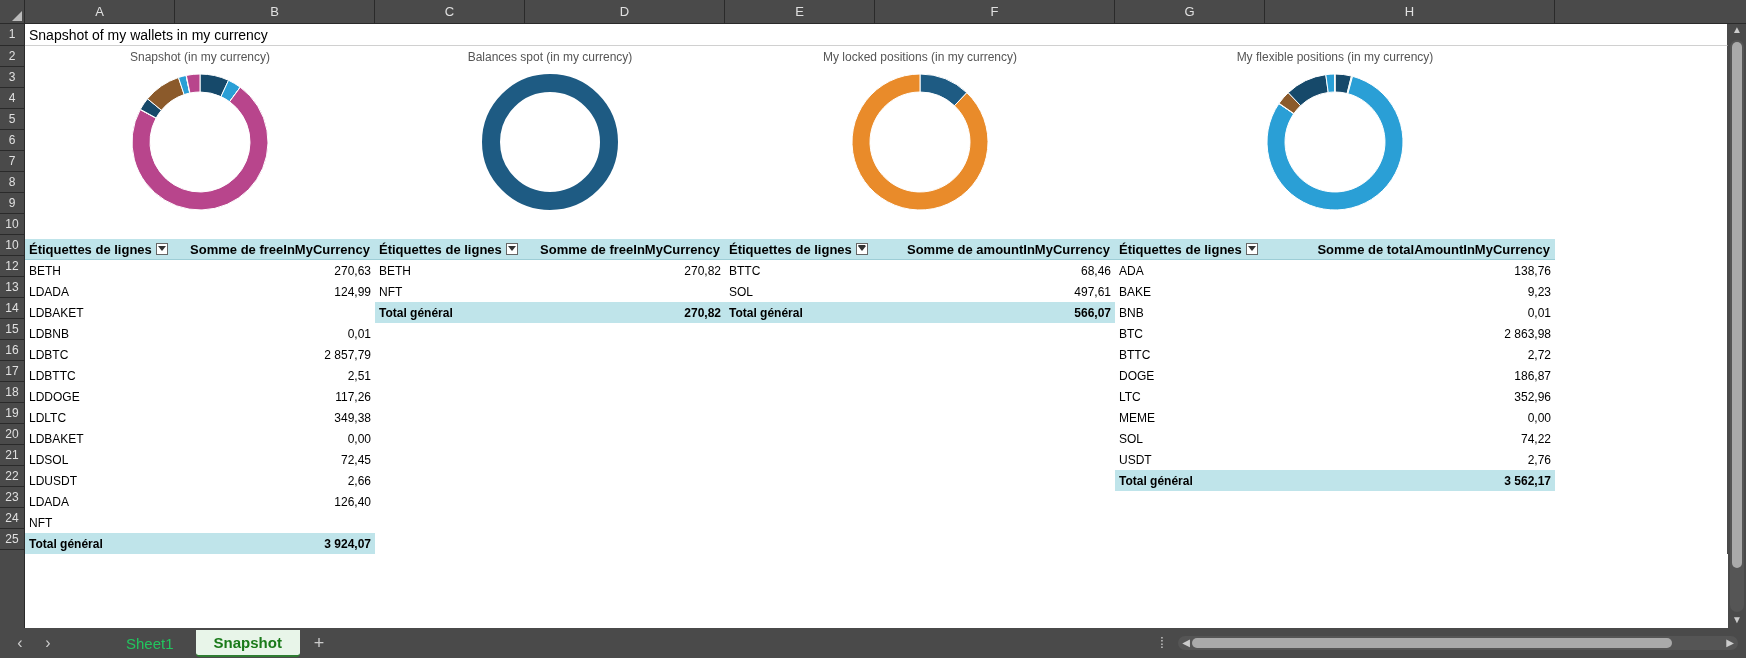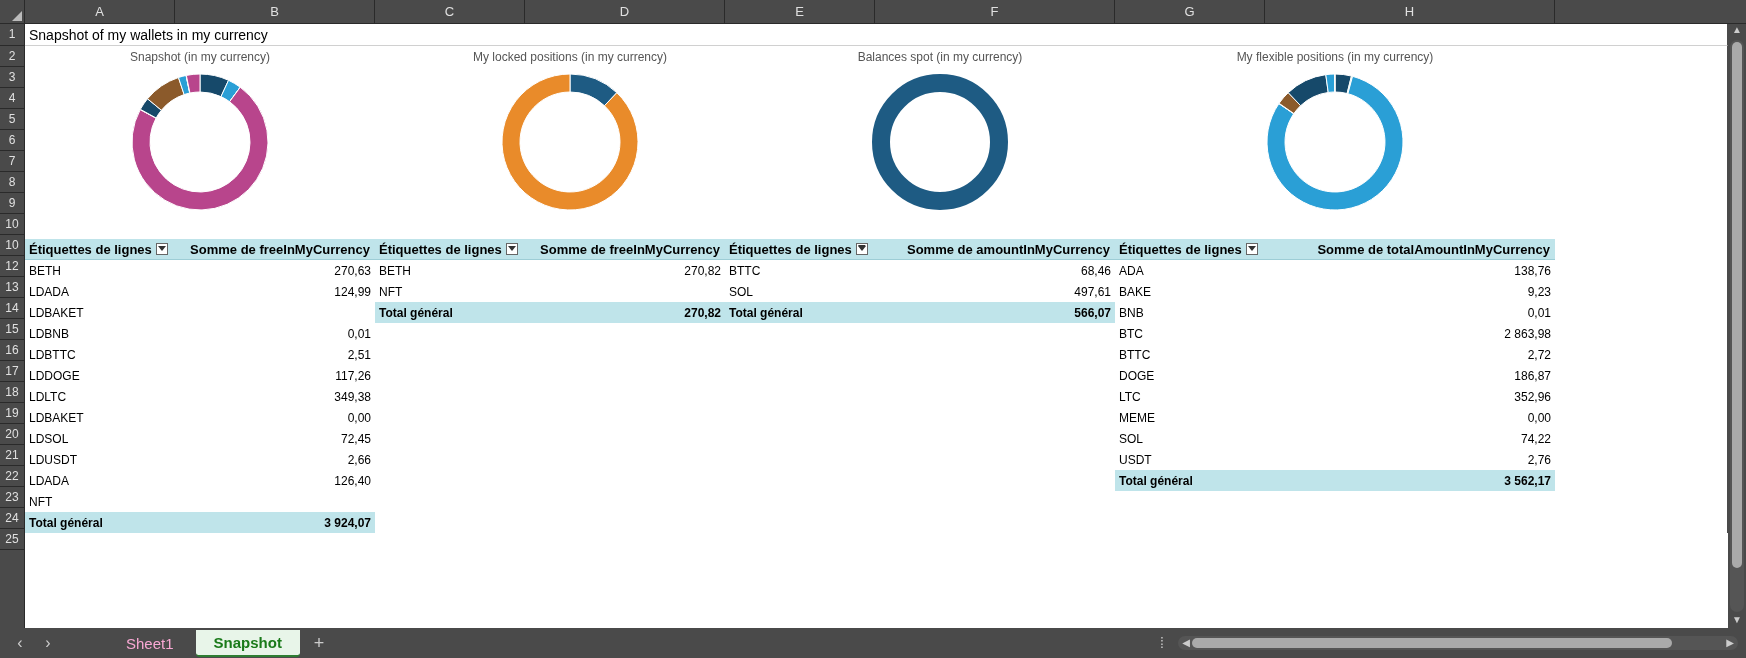--- a/index.html
+++ b/index.html
@@ -178,21 +178,21 @@
     gap: 4px;
   }
   .nav-arrow {
     color: #ccc;
     width: 24px; height: 24px;
     display: flex; align-items: center; justify-content: center;
     font-size: 16px;
   }
   .tab {
     background: #4a4a4a;
-    color: #f9a8d4;
+    color: #22c55e;
     padding: 4px 18px;
     font-size: 15px;
     border-radius: 0 0 4px 4px;
   }
   .tab.active {
     background: #e8f5e9;
     color: #1a7a1a;
     font-weight: 600;
     border-bottom: 2px solid #2e7d32;
   }
@@ -321,31 +321,31 @@
               <path d="M110.25180063201032,15.193134135576635 A68,68 0 0 1 110.2526781871813,15.193778649142224 L99.59755749057449,29.701307830251636 A50,50 0 0 0 99.59691222941935,29.700833923218113 Z" fill="#b0b0b0" stroke="#fff" stroke-width="1"></path>
               <path d="M110.2526781871813,15.193778649142224 A68,68 0 1 1 10.225047547505994,37.58156297256017 L26.047829079048526,46.16291395041189 A50,50 0 1 0 99.59755749057449,29.701307830251636 Z" fill="#b8458c" stroke="#fff" stroke-width="1"></path>
               <path d="M10.225047547505994,37.58156297256017 A68,68 0 0 1 10.35581896205661,37.34159115460409 L26.14398453092398,45.98646408426771 A50,50 0 0 0 26.047829079048526,46.16291395041189 Z" fill="#4caf50" stroke="#fff" stroke-width="1"></path>
               <path d="M10.35581896205661,37.34159115460409 A68,68 0 0 1 17.499844987446266,26.782714989742487 L31.396944843710486,38.222584551281244 A50,50 0 0 0 26.14398453092398,45.98646408426771 Z" fill="#16496a" stroke="#fff" stroke-width="1"></path>
               <path d="M17.499844987446266,26.782714989742487 A68,68 0 0 1 48.43816400890397,5.509014360973865 L54.145708830076444,22.58015761836313 A50,50 0 0 0 31.396944843710486,38.222584551281244 Z" fill="#8b5a2b" stroke="#fff" stroke-width="1"></path>
               <path d="M48.43816400890397,5.509014360973865 A68,68 0 0 1 56.04765626461863,3.446772397653291 L59.74092372398429,21.063803233568592 A50,50 0 0 0 54.145708830076444,22.58015761836313 Z" fill="#2a9fd6" stroke="#fff" stroke-width="1"></path>
               <path d="M56.04765626461863,3.446772397653291 A68,68 0 0 1 56.33124260528186,3.387951005209743 L59.94944309211901,21.020552209713045 A50,50 0 0 0 59.74092372398429,21.063803233568592 Z" fill="#e98b2a" stroke="#fff" stroke-width="1"></path>
               <path d="M56.33124260528186,3.387951005209743 A68,68 0 0 1 69.99999999999993,2 L69.99999999999994,20 A50,50 0 0 0 59.94944309211901,21.020552209713045 Z" fill="#b8458c" stroke="#fff" stroke-width="1"></path>
             </svg></div>
         </div>
+        <div class="dash" style="width: 350px;">
+          <div class="dash-title">Balances spot (in my currency)</div>
+          <div class="donut-wrap"><svg width="140" height="140" viewBox="0 0 140 140">
+              <circle cx="70" cy="70" r="59" fill="none" stroke="#1e5b83" stroke-width="18"></circle>
+            </svg></div>
+        </div>
         <div class="dash" style="width: 390px;">
           <div class="dash-title">My locked positions (in my currency)</div>
           <div class="donut-wrap"><svg width="140" height="140" viewBox="0 0 140 140">
               <path d="M70,2 A68,68 0 0 1 116.84088212291508,20.705661968668494 L104.44182509037873,33.754163212256245 A50,50 0 0 0 70,20 Z" fill="#1e5b83" stroke="#fff" stroke-width="1"></path>
               <path d="M116.84088212291508,20.705661968668494 A68,68 0 1 1 69.99999999999993,2 L69.99999999999994,20 A50,50 0 1 0 104.44182509037873,33.754163212256245 Z" fill="#e98b2a" stroke="#fff" stroke-width="1"></path>
-            </svg></div>
-        </div>
-        <div class="dash" style="width: 350px;">
-          <div class="dash-title">Balances spot (in my currency)</div>
-          <div class="donut-wrap"><svg width="140" height="140" viewBox="0 0 140 140">
-              <circle cx="70" cy="70" r="59" fill="none" stroke="#1e5b83" stroke-width="18"></circle>
             </svg></div>
         </div>
         <div class="dash" style="width: 440px;">
           <div class="dash-title">My flexible positions (in my currency)</div>
           <div class="donut-wrap"><svg width="140" height="140" viewBox="0 0 140 140">
               <path d="M70,2 A68,68 0 0 1 86.47759070328635,4.026603811725963 L82.11587551712232,21.490149861563204 A50,50 0 0 0 70,20 Z" fill="#16496a" stroke="#fff" stroke-width="1"></path>
               <path d="M86.47759070328635,4.026603811725963 A68,68 0 0 1 87.5494374518573,4.303597928628179 L82.90399812636566,21.69382200634425 A50,50 0 0 0 82.11587551712232,21.490149861563204 Z" fill="#4caf50" stroke="#fff" stroke-width="1"></path>
               <path d="M87.5494374518573,4.303597928628179 A68,68 0 0 1 87.55059624465981,4.303907487150099 L82.90485017989693,21.694049622904487 A50,50 0 0 0 82.90399812636566,21.69382200634425 Z" fill="#e98b2a" stroke="#fff" stroke-width="1"></path>
               <path d="M87.55059624465981,4.303907487150099 A68,68 0 1 1 13.890070854045952,31.585473434701598 L28.74269915738673,41.754024584339405 A50,50 0 1 0 82.90485017989693,21.694049622904487 Z" fill="#2a9fd6" stroke="#fff" stroke-width="1"></path>
               <path d="M13.890070854045952,31.585473434701598 A68,68 0 0 1 14.07501773247617,31.31671732676834 L28.878689509173654,41.55640979909437 A50,50 0 0 0 28.74269915738673,41.754024584339405 Z" fill="#b8458c" stroke="#fff" stroke-width="1"></path>
@@ -374,20 +374,24 @@
             <div class="cell lbl" style="width: 150px;">LDADA</div>
             <div class="cell val" style="width: 200px;">124,99</div>
           </div>
           <div class="pt-row">
             <div class="cell lbl" style="width: 150px;">LDBAKET</div>
             <div class="cell val" style="width: 200px;"></div>
           </div>
           <div class="pt-row">
             <div class="cell lbl" style="width: 150px;">LDBNB</div>
             <div class="cell val" style="width: 200px;">0,01</div>
+          </div>
+          <div class="pt-row">
+            <div class="cell lbl" style="width: 150px;">LDBTC</div>
+            <div class="cell val" style="width: 200px;">2 857,79</div>
           </div>
           <div class="pt-row">
             <div class="cell lbl" style="width: 150px;">LDBTTC</div>
             <div class="cell val" style="width: 200px;">2,51</div>
           </div>
           <div class="pt-row">
             <div class="cell lbl" style="width: 150px;">LDDOGE</div>
             <div class="cell val" style="width: 200px;">117,26</div>
           </div>
           <div class="pt-row">

